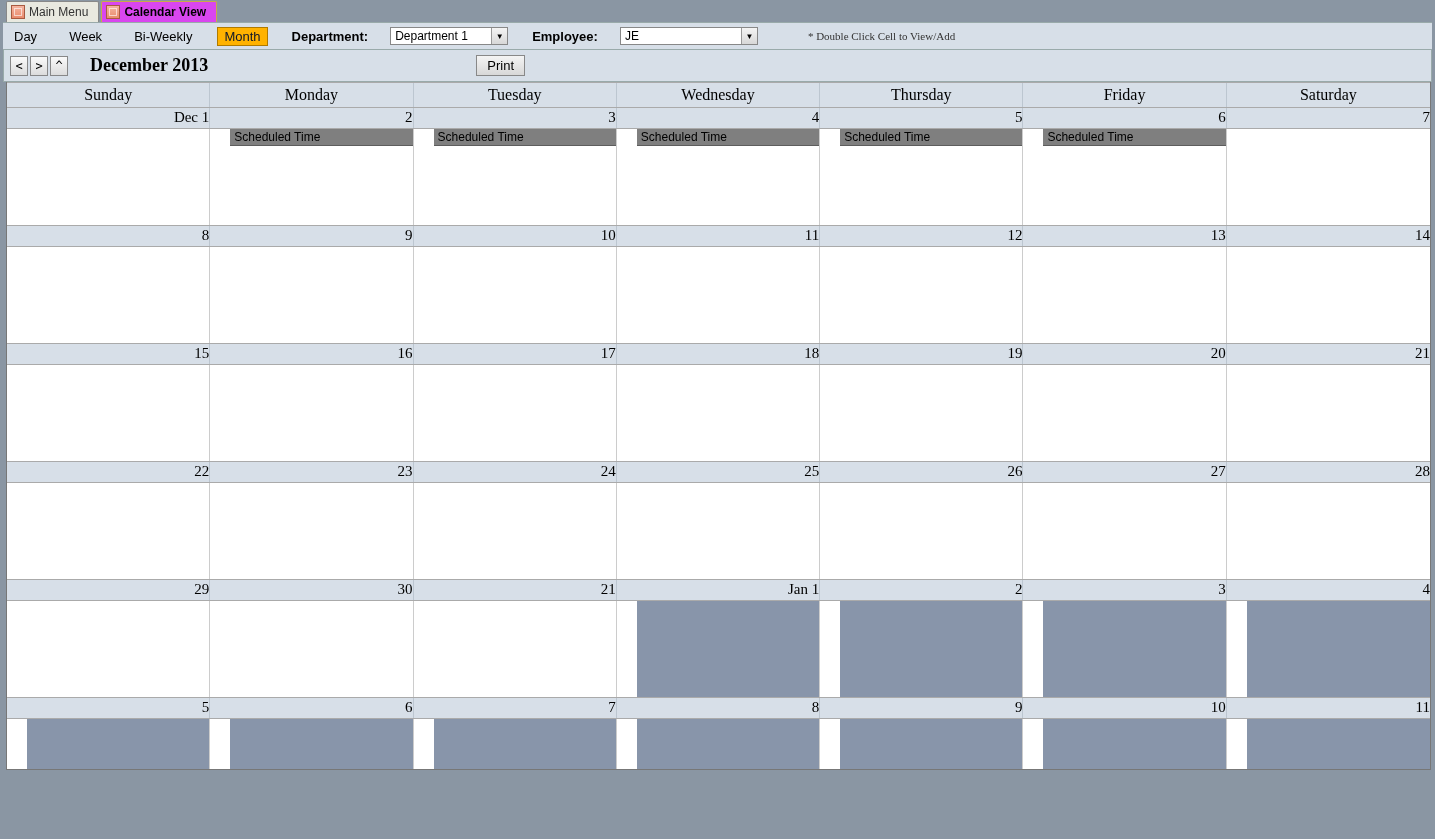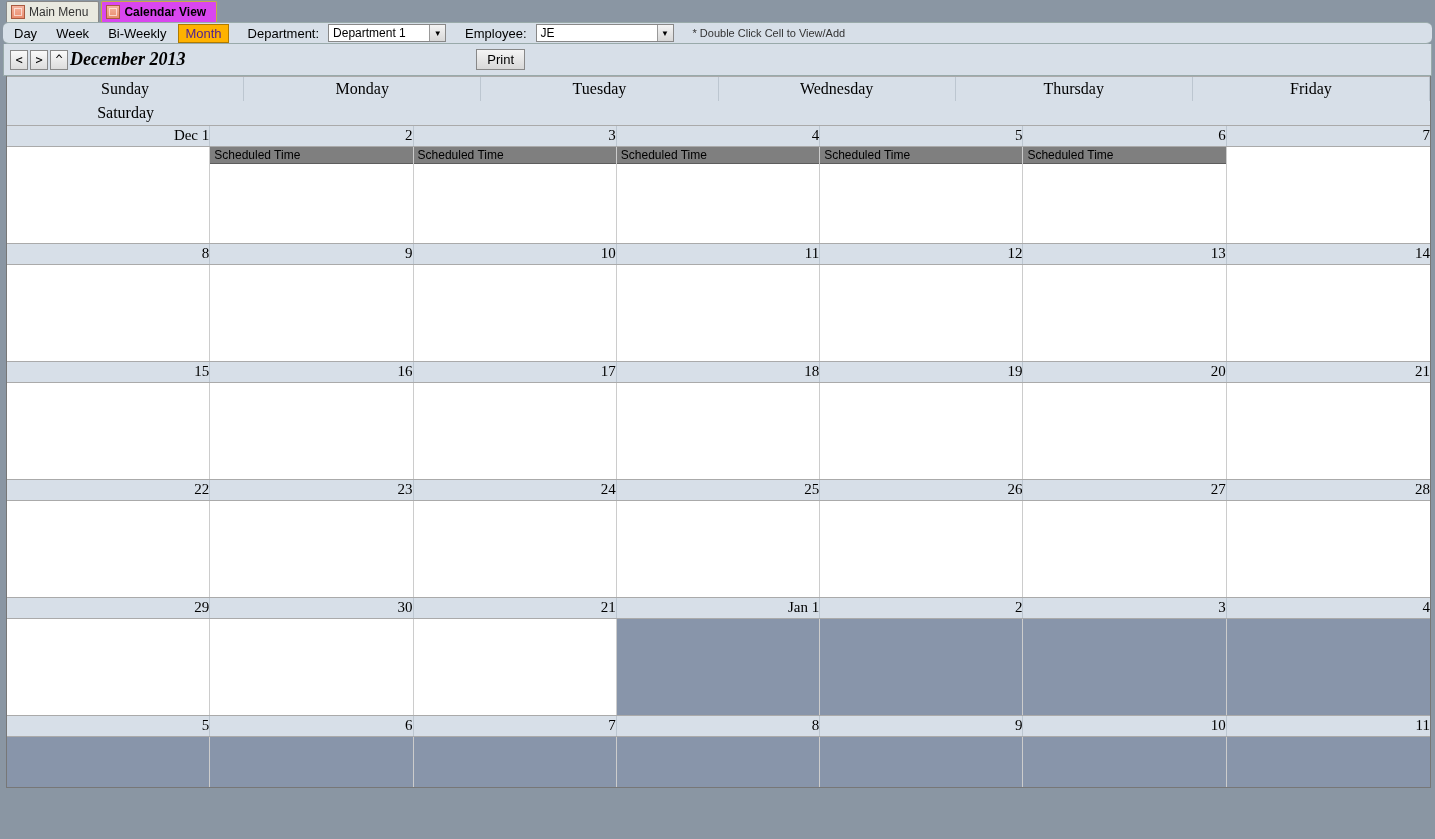--- a/index.html
+++ b/index.html
@@ -46,50 +46,49 @@
   }
 
   
   .toolbar {
     display: flex;
     align-items: center;
     height: 22px;
     background: #d7dfe8;
     border-top: 1px solid #9aa;
     border-bottom: 1px solid #9aa;
-    padding: 7px 4px;
+    padding: 13px 4px;
     font-size: 13px;
-    gap: 5px;
-    border-radius: 6px;
+    gap: 18px;
   }
   .view-btn {
     padding: 1px 6px;
     cursor: pointer;
     border: 1px solid transparent;
   }
   .view-btn.active {
     background: #ffb200;
     border: 1px solid #b07a00;
-    color: #4c1d95;
-  }
-  .tb-label { margin-left: 14px; margin-right: 4px; font-weight: normal; }
+    color: #0f172a;
+  }
+  .tb-label { margin-left: 6px; margin-right: 4px; font-weight: bold; }
   .combo {
     display: inline-flex; align-items: center;
     background: #fff; border: 1px solid #888;
     height: 18px; font-size: 12px;
   }
   .combo-text { padding: 0 4px; min-width: 100px; }
   .combo-btn {
     width: 16px; height: 16px;
     background: linear-gradient(#f4f4f4,#d8d8d8);
     border-left: 1px solid #999;
     display:flex; align-items:center; justify-content:center;
     font-size: 8px; cursor:pointer;
   }
-  .hint { margin-left: 14px; font-size: 11px; color: #333; }
+  .hint { margin-left: 32px; font-size: 11px; color: #333; font-family: Liberation Serif, serif; }
 
   
   .navrow {
     display: flex; align-items: center;
     height: 32px;
     background: #d7dfe8;
     border: 1px solid #9aa;
     border-top: none;
     padding: 0 6px;
     gap: 2px;
@@ -97,25 +96,25 @@
   .nav-btn {
     width: 18px; height: 20px;
     background: linear-gradient(#fafafa,#dcdcdc);
     border: 1px solid #888;
     font-size: 12px;
     cursor: pointer;
     display:flex; align-items:center; justify-content:center;
     font-family: monospace;
   }
   .month-title {
+    margin-left: 20px;
     font-family: "Times New Roman", serif;
     font-size: 18px;
     font-weight: bold;
     color: #000;
-    font-style: italic;
   }
   .print-btn {
     margin-left: auto;
     margin-right: 900px;
     padding: 2px 10px;
     background: linear-gradient(#f4f4f4,#d8d8d8);
     border: 1px solid #888;
     cursor: pointer;
     font-size: 13px;
   }
@@ -123,21 +122,21 @@
   
   .calendar {
     border: 1px solid #777;
     border-top: none;
     background: #fff;
     width: 1425px;
     margin: 0 3px;
   }
   .week-header {
     display: grid;
-    grid-template-columns: repeat(6, 1fr);
+    grid-template-columns: repeat(7, 1fr);
     background: #d7dfe8;
     border-top: 1px solid #aaa;
   }
   .wh-cell {
     text-align: center;
     font-family: "Times New Roman", serif;
     font-size: 16px;
     padding: 3px 0;
     border-right: 1px solid #bcc6d0;
   }
@@ -164,20 +163,21 @@
   }
   .dh-cell:last-child{ border-right:none; }
 
   .day-cell {
     height: 96px;
     border-right: 1px solid #ccc;
     background: #fff;
     cursor: pointer;
     position: relative;
     overflow: hidden;
+    margin-left: 20px;
   }
   .day-cell:last-child{ border-right:none; }
   .day-cell.out-month { background: #8895aa; }
   .day-cell.short { height: 50px; }
   
   .event {
     background: #7f7f7f;
     color: #000;
     font-size: 12px;
     padding: 1px 4px;

